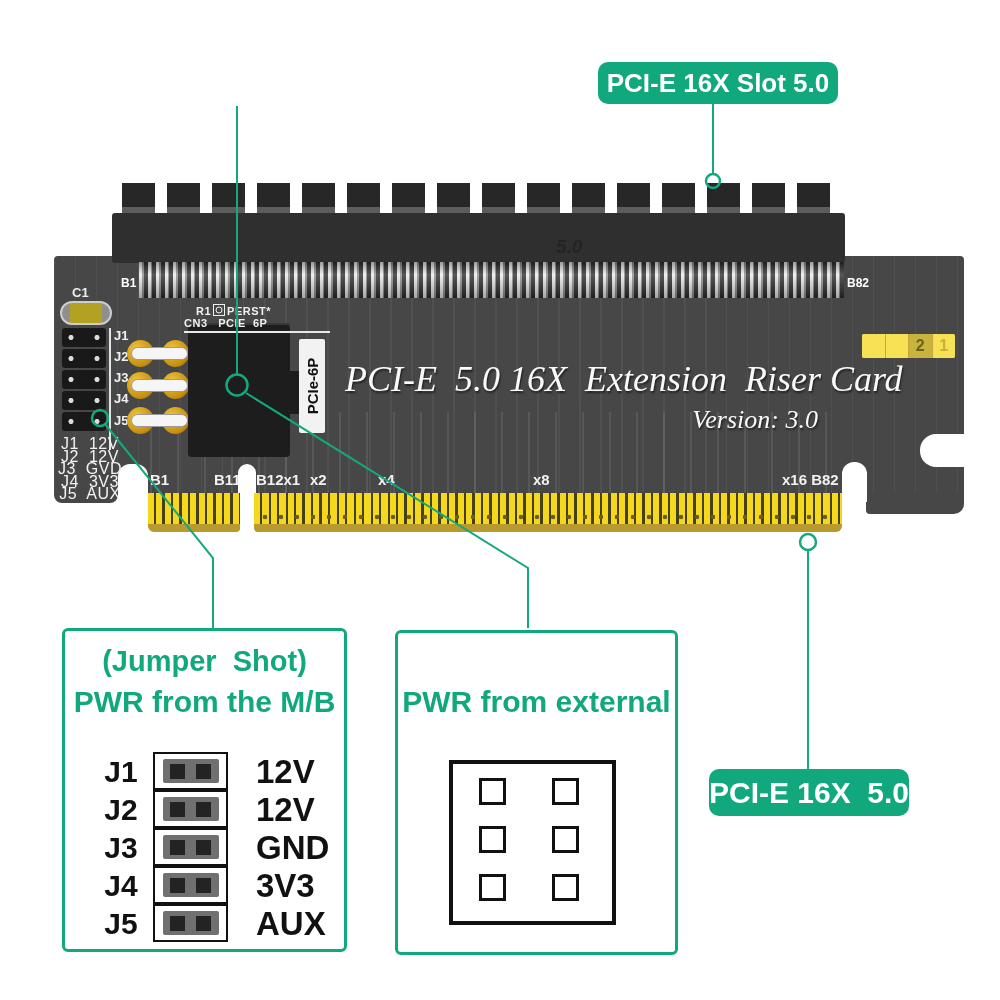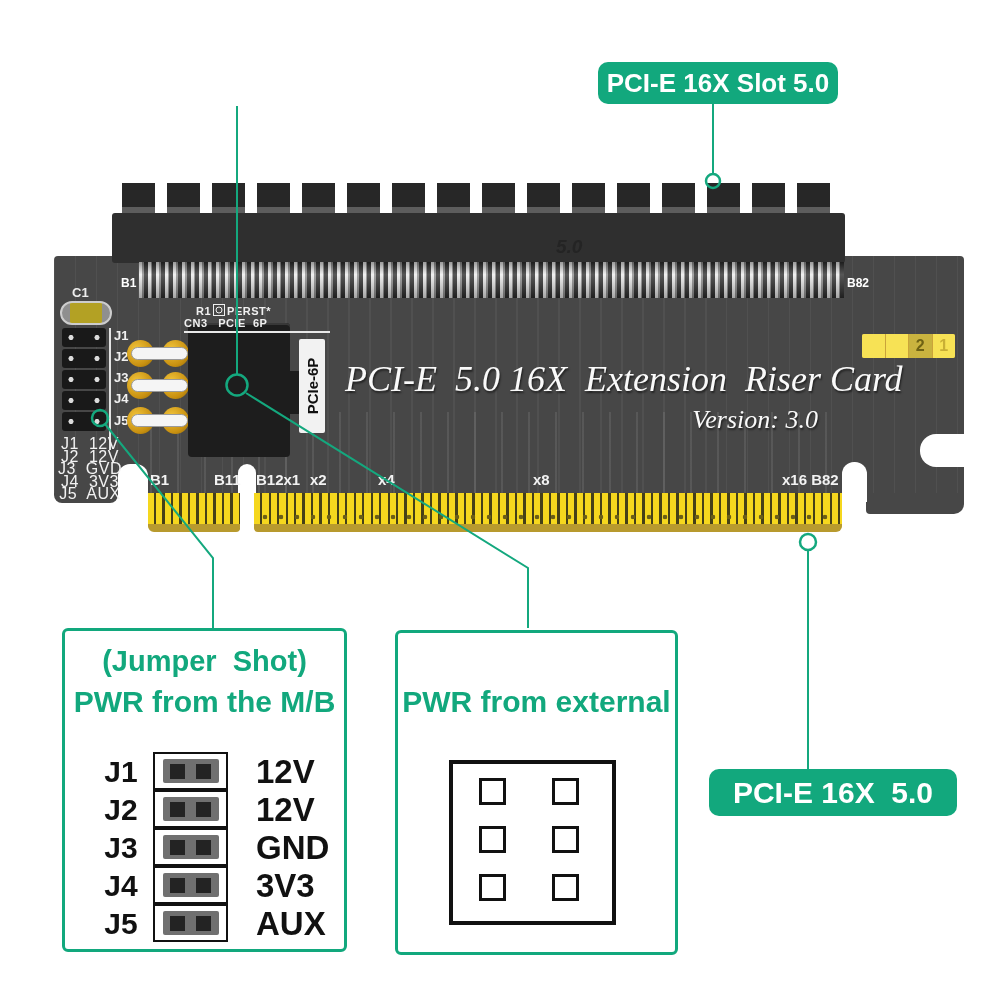--- a/index.html
+++ b/index.html
@@ -185,21 +185,21 @@
     <line x1="713" y1="104" x2="713" y2="174" stroke="#14a87e" stroke-width="2"></line>
     <circle cx="713" cy="181" r="7" fill="none" stroke="#14a87e" stroke-width="2.5"></circle>
     <polyline points="246,393 528,568 528,628" fill="none" stroke="#14a87e" stroke-width="2"></polyline>
     <circle cx="100" cy="418" r="8" fill="none" stroke="#14a87e" stroke-width="2.5"></circle>
     <polyline points="105,424 213,558 213,628" fill="none" stroke="#14a87e" stroke-width="2"></polyline>
     <circle cx="808" cy="542" r="8" fill="none" stroke="#14a87e" stroke-width="2.5"></circle>
     <line x1="808" y1="550" x2="808" y2="769" stroke="#14a87e" stroke-width="2"></line>
   </svg>
 
   <div class="callout" style="left:598px;top:62px;width:240px;height:42px;font-size:26px;">PCI-E 16X Slot 5.0</div>
-  <div class="callout" style="left:709px;top:769px;width:248px;height:47px;font-size:30px;">PCI-E 16X  5.0</div>
+  <div class="callout" style="left:709px;top:769px;width:200px;height:47px;font-size:30px;">PCI-E 16X  5.0</div>
 
   <div class="tealbox" style="left:62px;top:628px;width:285px;height:324px;">
     <div class="boxtitle" style="top:14px;font-size:29px;">(Jumper  Shot)</div>
     <div class="boxtitle" style="top:54px;font-size:30px;">PWR from the M/B</div>
     <div class="abs" style="left:24px;top:122px;">
       <div class="jrow">
         <div class="ref">J1</div>
         <div class="jicon">
             <div class="jinner">
               <b></b>

